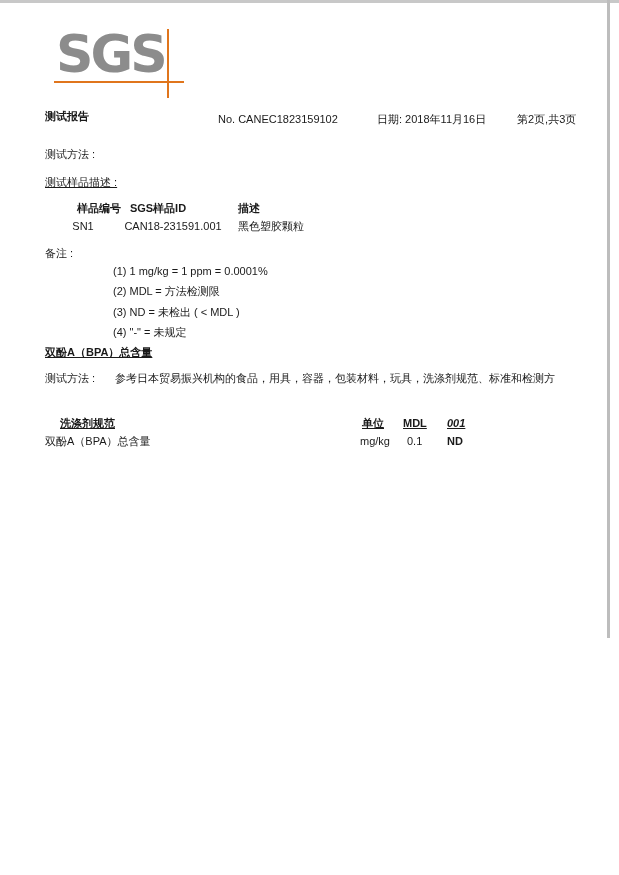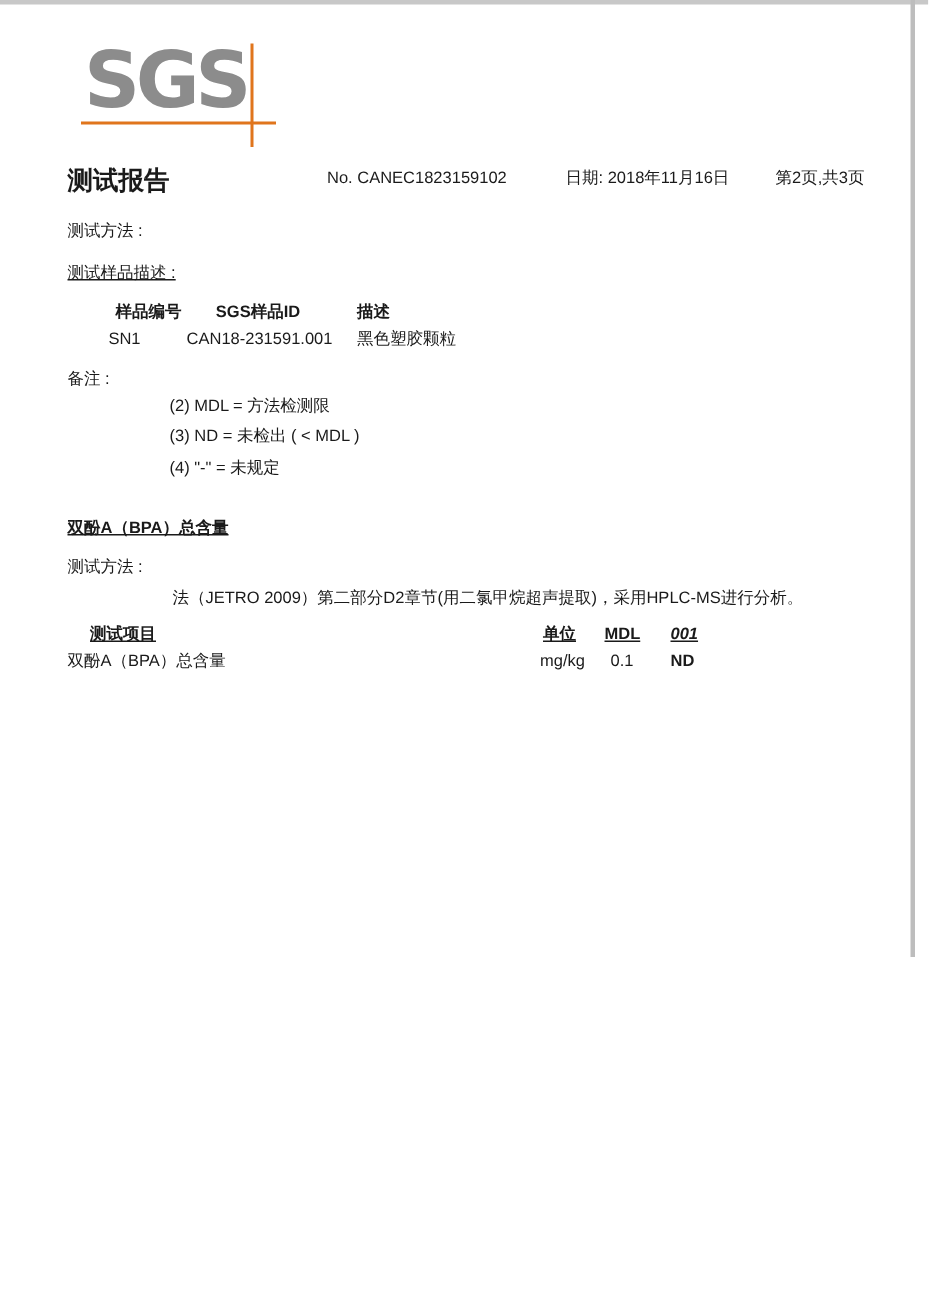--- a/index.html
+++ b/index.html
@@ -9,36 +9,36 @@
   .abs { position:absolute; }
   .edge-top { left:0; top:0; width:619px; height:3px; background:#c8c8c8; }
   .edge-right { left:607px; top:0; width:3px; height:875px; background:#bdbdbd; }
 
   
   .logo-text { left:56px; top:24px; font-size:52px; font-weight:bold; color:#8c8c8c; letter-spacing:-3px; font-family:"DejaVu Sans","Liberation Sans",sans-serif; }
   .logo-hline { left:54px; top:81px; width:130px; height:2px; background:#e0751c; }
   .logo-vline { left:167px; top:29px; width:2px; height:69px; background:#e0751c; }
 
   
-  .doc-title { left:45px; top:109px; font-size:17px; font-weight:bold; }
+  .doc-title { left:45px; top:109px; font-size:11px; font-weight:bold; }
   .report-no { left:218px; top:112px; font-size:11px; }
   .doc-date  { left:377px; top:112px; font-size:11px; }
   .doc-page  { left:517px; top:112px; font-size:11px; }
 
   .t11 { font-size:11px; line-height:14px; white-space:nowrap; }
   .u { text-decoration:underline; }
   .b { font-weight:bold; }
   .i { font-style:italic;text-align:right; }
 
   .results-label { left:45px; top:147px; }
   .sampledesc-label { left:45px; top:175px; }
 
   
   .st-h-no   { left:45px;  top:201px; width:76px;  text-align:right; font-weight:bold; }
-  .st-h-id   { left:122px; top:201px; width:100px; text-align:center; font-weight:bold; }
+  .st-h-id   { left:108px; top:201px; width:100px; text-align:center; font-weight:bold; }
   .st-h-desc { left:238px; top:201px; font-weight:bold; }
   .st-v-no   { left:45px;  top:219px; width:76px;  text-align:center; }
   .st-v-id   { left:123px; top:219px; width:100px; text-align:center; }
   .st-v-desc { left:238px; top:219px; }
 
   .remarks-label { left:45px; top:246px; }
   .remarks { left:113px; top:261px; }
   .remarks .rline { height:20.3px; line-height:20.3px; font-size:11px; white-space:nowrap; }
 
   .bpa-heading { left:45px; top:345px; }
@@ -91,31 +91,32 @@
 
   <div class="abs st-h-no t11">样品编号</div>
   <div class="abs st-h-id t11">SGS样品ID</div>
   <div class="abs st-h-desc t11">描述</div>
   <div class="abs st-v-no t11">SN1</div>
   <div class="abs st-v-id t11">CAN18-231591.001</div>
   <div class="abs st-v-desc t11">黑色塑胶颗粒</div>
 
   <div class="abs remarks-label t11">备注 :</div>
   <div class="abs remarks">
+    <div class="rline">(1) 1 mg/kg = 1 ppm = 0.0001%</div>
     <div class="rline">(2) MDL = 方法检测限</div>
     <div class="rline">(3) ND = 未检出 ( &lt; MDL )</div>
     <div class="rline">(4) "-" = 未规定</div>
   </div>
 
   <div class="abs bpa-heading t11 b u">双酚A（BPA）总含量</div>
 
   <div class="abs method-label t11">测试方法 :</div>
-  <div class="abs method-l2 t11">法（JETRO 2009）第二部分D2章节(用二氯甲烷超声提取)，采用HPLC-MS进行分析。</div>
+  <div class="abs method-l1 t11">参考日本贸易振兴机构的食品，用具，容器，包装材料，玩具，洗涤剂规范、标准和检测方</div>
 
-  <div class="abs rt-h-item t11 u">测试项目</div>
+  <div class="abs rt-h-item t11 u">洗涤剂规范</div>
   <div class="abs rt-h-unit t11 u">单位</div>
   <div class="abs rt-h-mdl t11 u">MDL</div>
   <div class="abs rt-h-id t11 u i">001</div>
   <div class="abs rt-v-item t11">双酚A（BPA）总含量</div>
   <div class="abs rt-v-unit t11">mg/kg</div>
   <div class="abs rt-v-mdl t11">0.1</div>
   <div class="abs rt-v-id t11">ND</div>
 
   <div class="abs legal">Unless otherwise agreed in writing, this document is issued by the Company subject to its General Conditions of Service printed overleaf, available on request or accessible at http://www.sgs.com/en/Terms-and-Conditions.aspx and, for electronic format documents, subject to Terms and Conditions for Electronic Documents at http://www.sgs.com/en/Terms-and-Conditions/Terms-e-Document.aspx. Attention is drawn to the limitation of liability, indemnification and jurisdiction issues defined therein. Any holder of this document is advised that information contained hereon reflects the Company's findings at the time of its intervention only and within the limits of Client's instructions, if any. The Company's sole responsibility is to its Client and this document does not exonerate parties to a transaction from exercising all their rights and obligations under the transaction documents. This document cannot be reproduced except in full, without prior written approval of the Company. Any unauthorized alteration, forgery or falsification of the content or appearance of this document is unlawful and offenders may be prosecuted to the fullest extent of the law. Unless otherwise stated the results shown in this test report refer only to the sample(s) tested .</div>
   <div class="abs attention">Attention: To check the authenticity of testing /inspection report &amp; certificate, please contact us at telephone: (86-755) 8307 1443, or email: CN.Doccheck@sgs.com</div>

